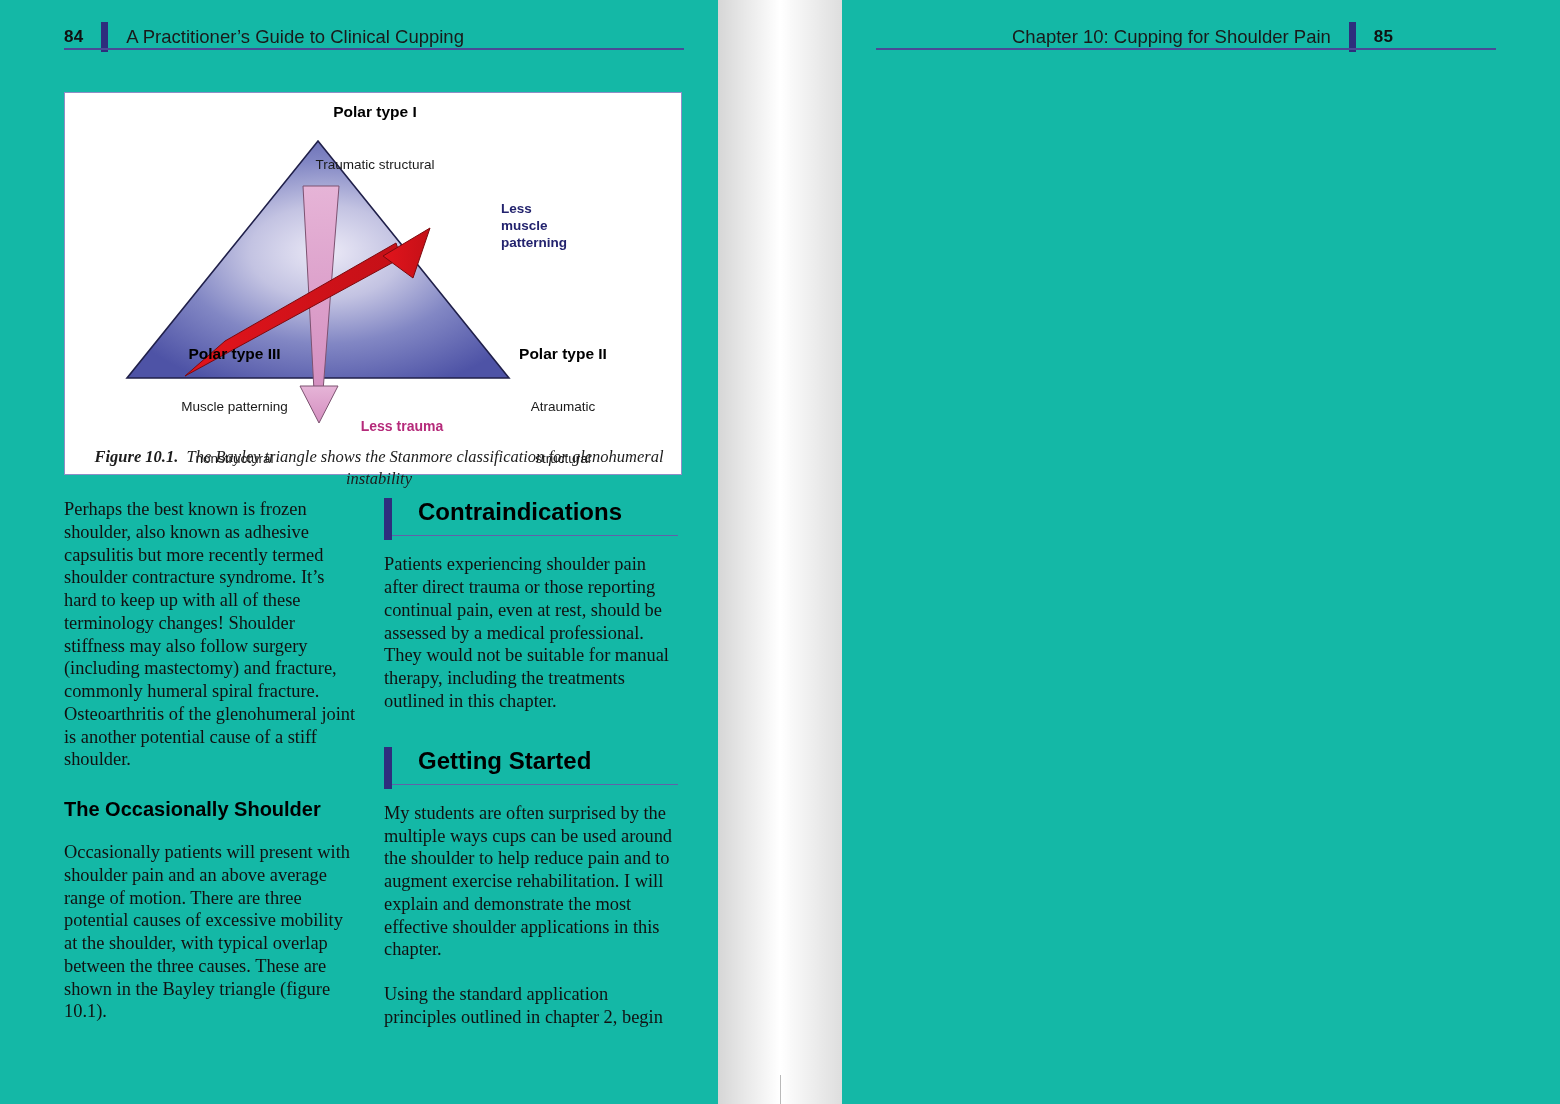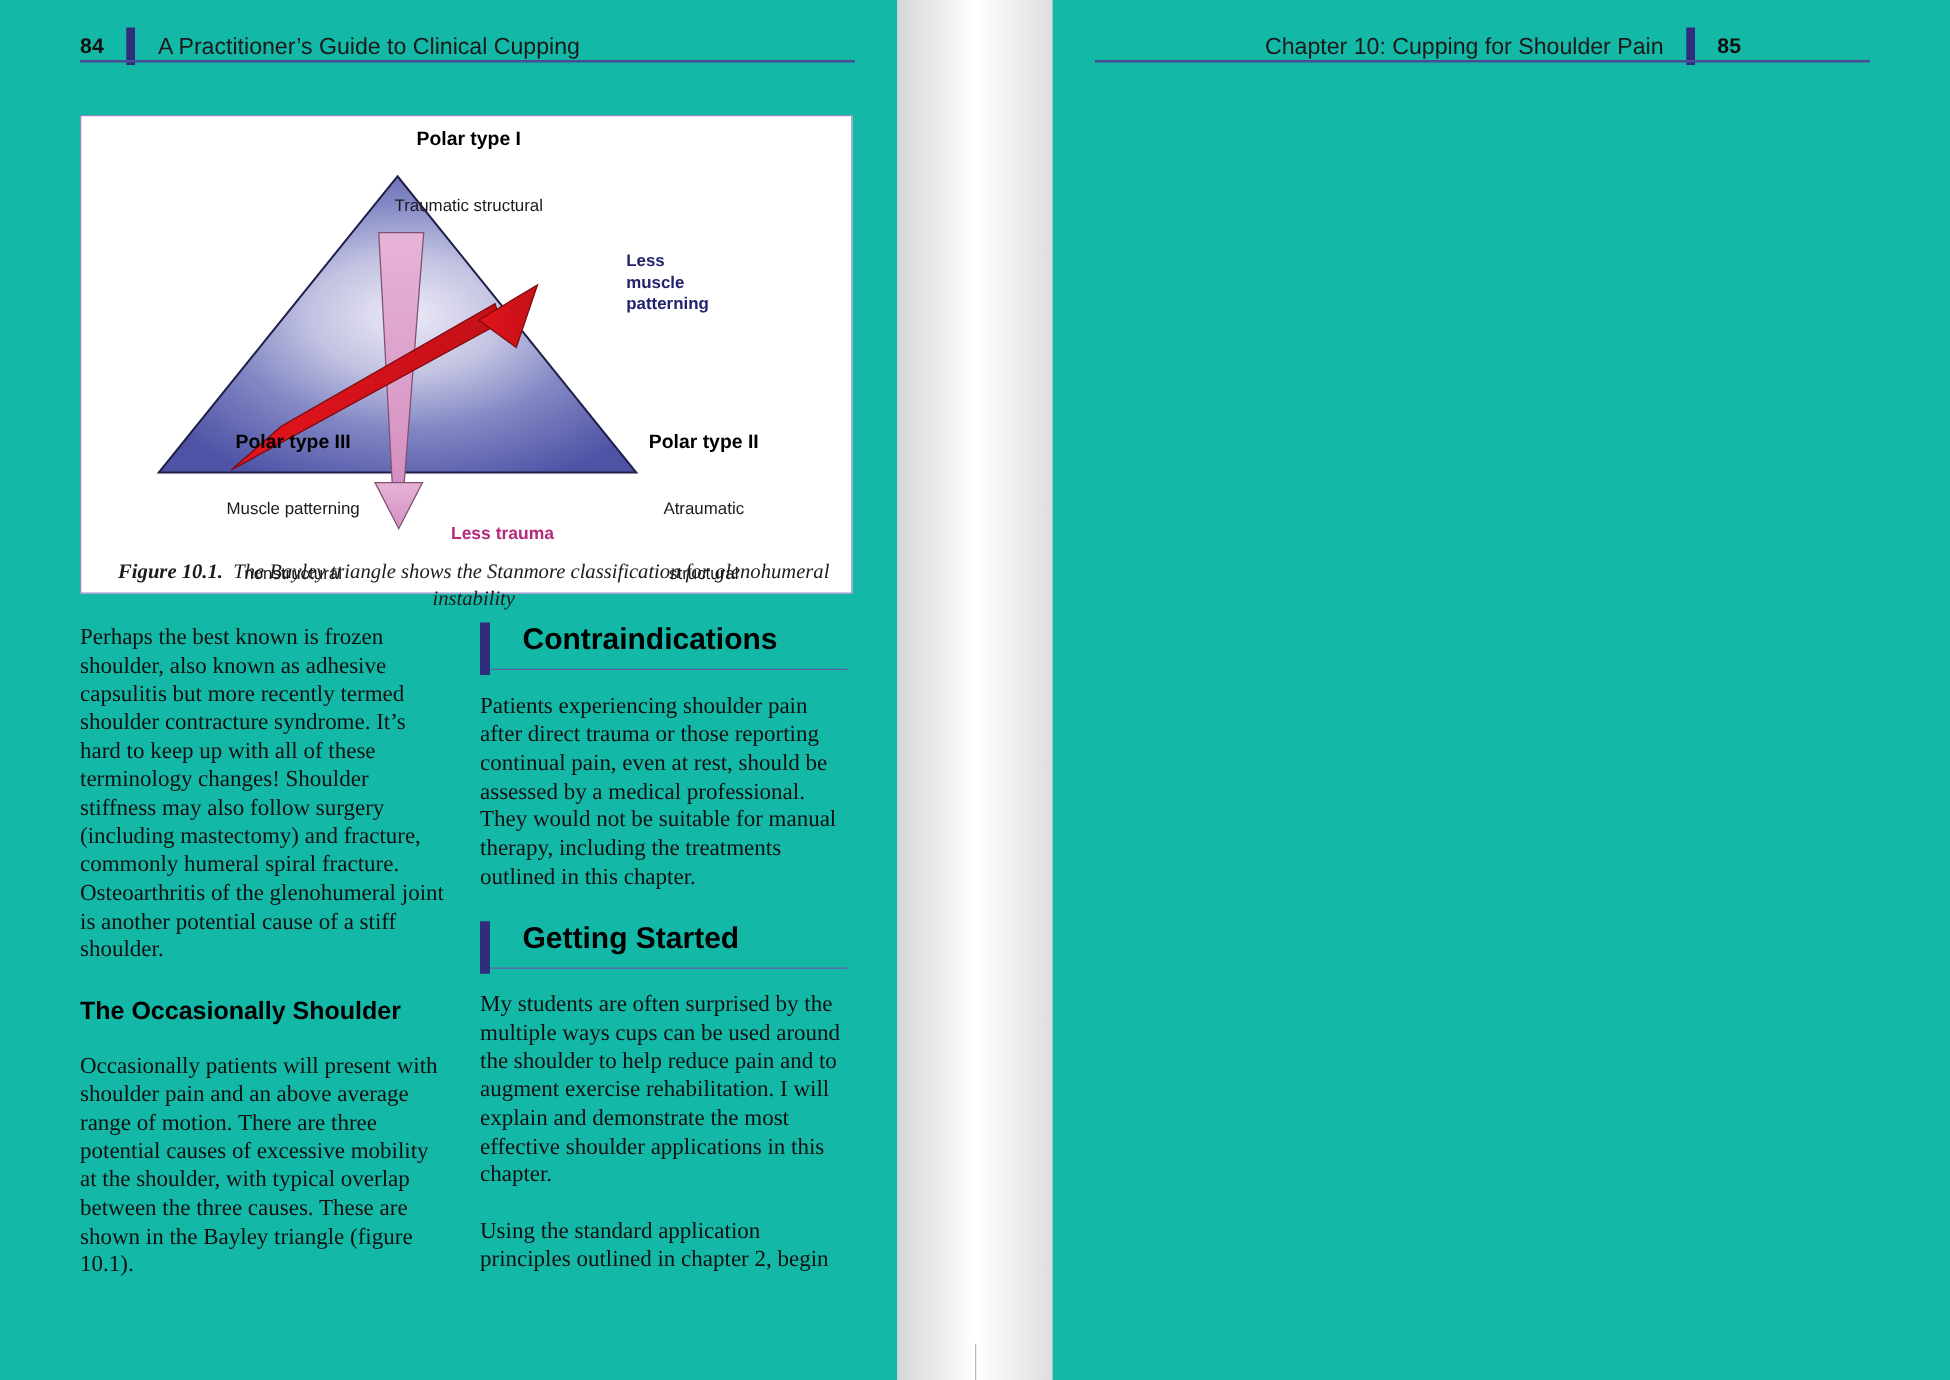--- a/index.html
+++ b/index.html
@@ -200,21 +200,21 @@
     height: calc(100% + 5px);
     background: #2e2e7d;
   }
   .sec-head h2 {
     font-family: "Liberation Sans", sans-serif;
     font-weight: bold;
     font-size: 24px;
     color: #000;
     line-height: 1.18;
   }
-  .sec-head.tight { margin-top: 24px; }
+  .sec-head.tight { margin-top: 34px; }
 </style>
 </head>
 <body>
 
 <div class="spread">
 
   <div class="page page-left">
 
     <div class="runhead runhead-left">
       <span class="folio">84</span>

